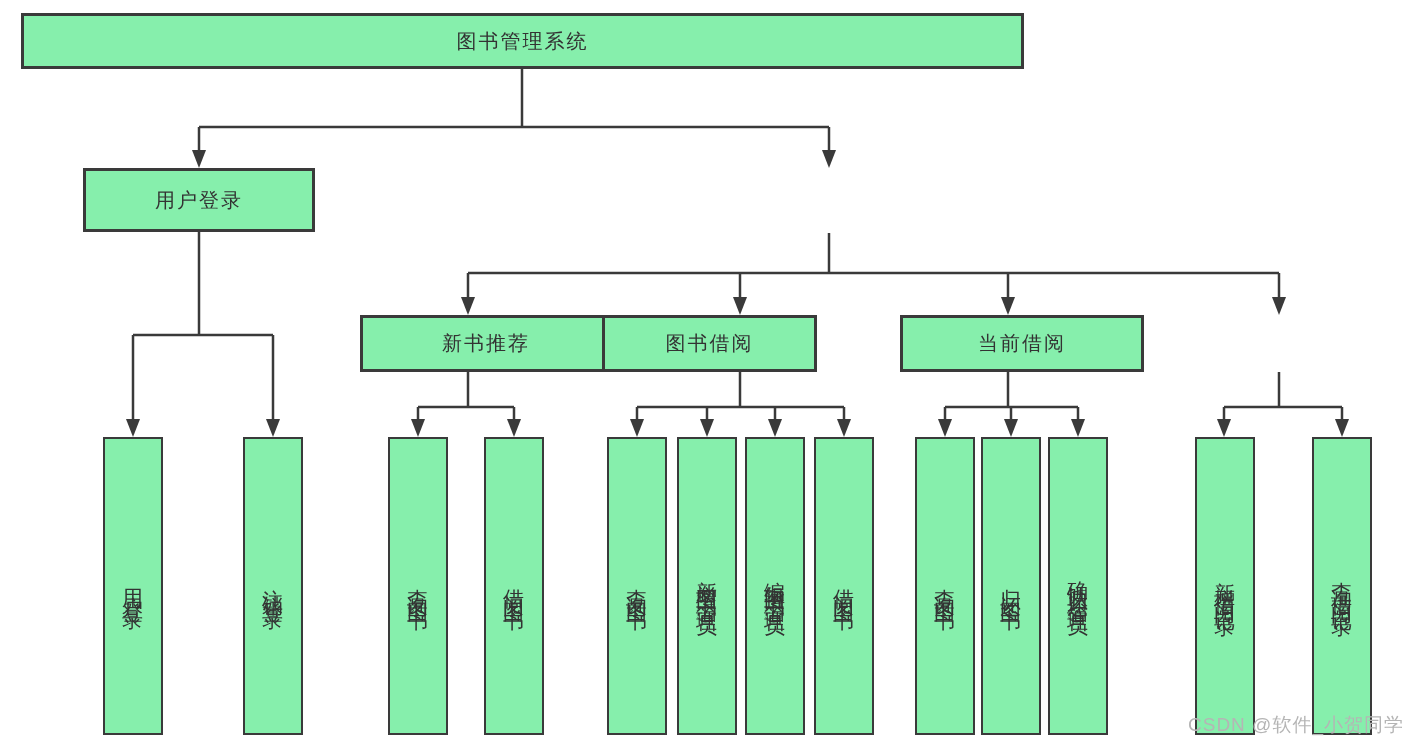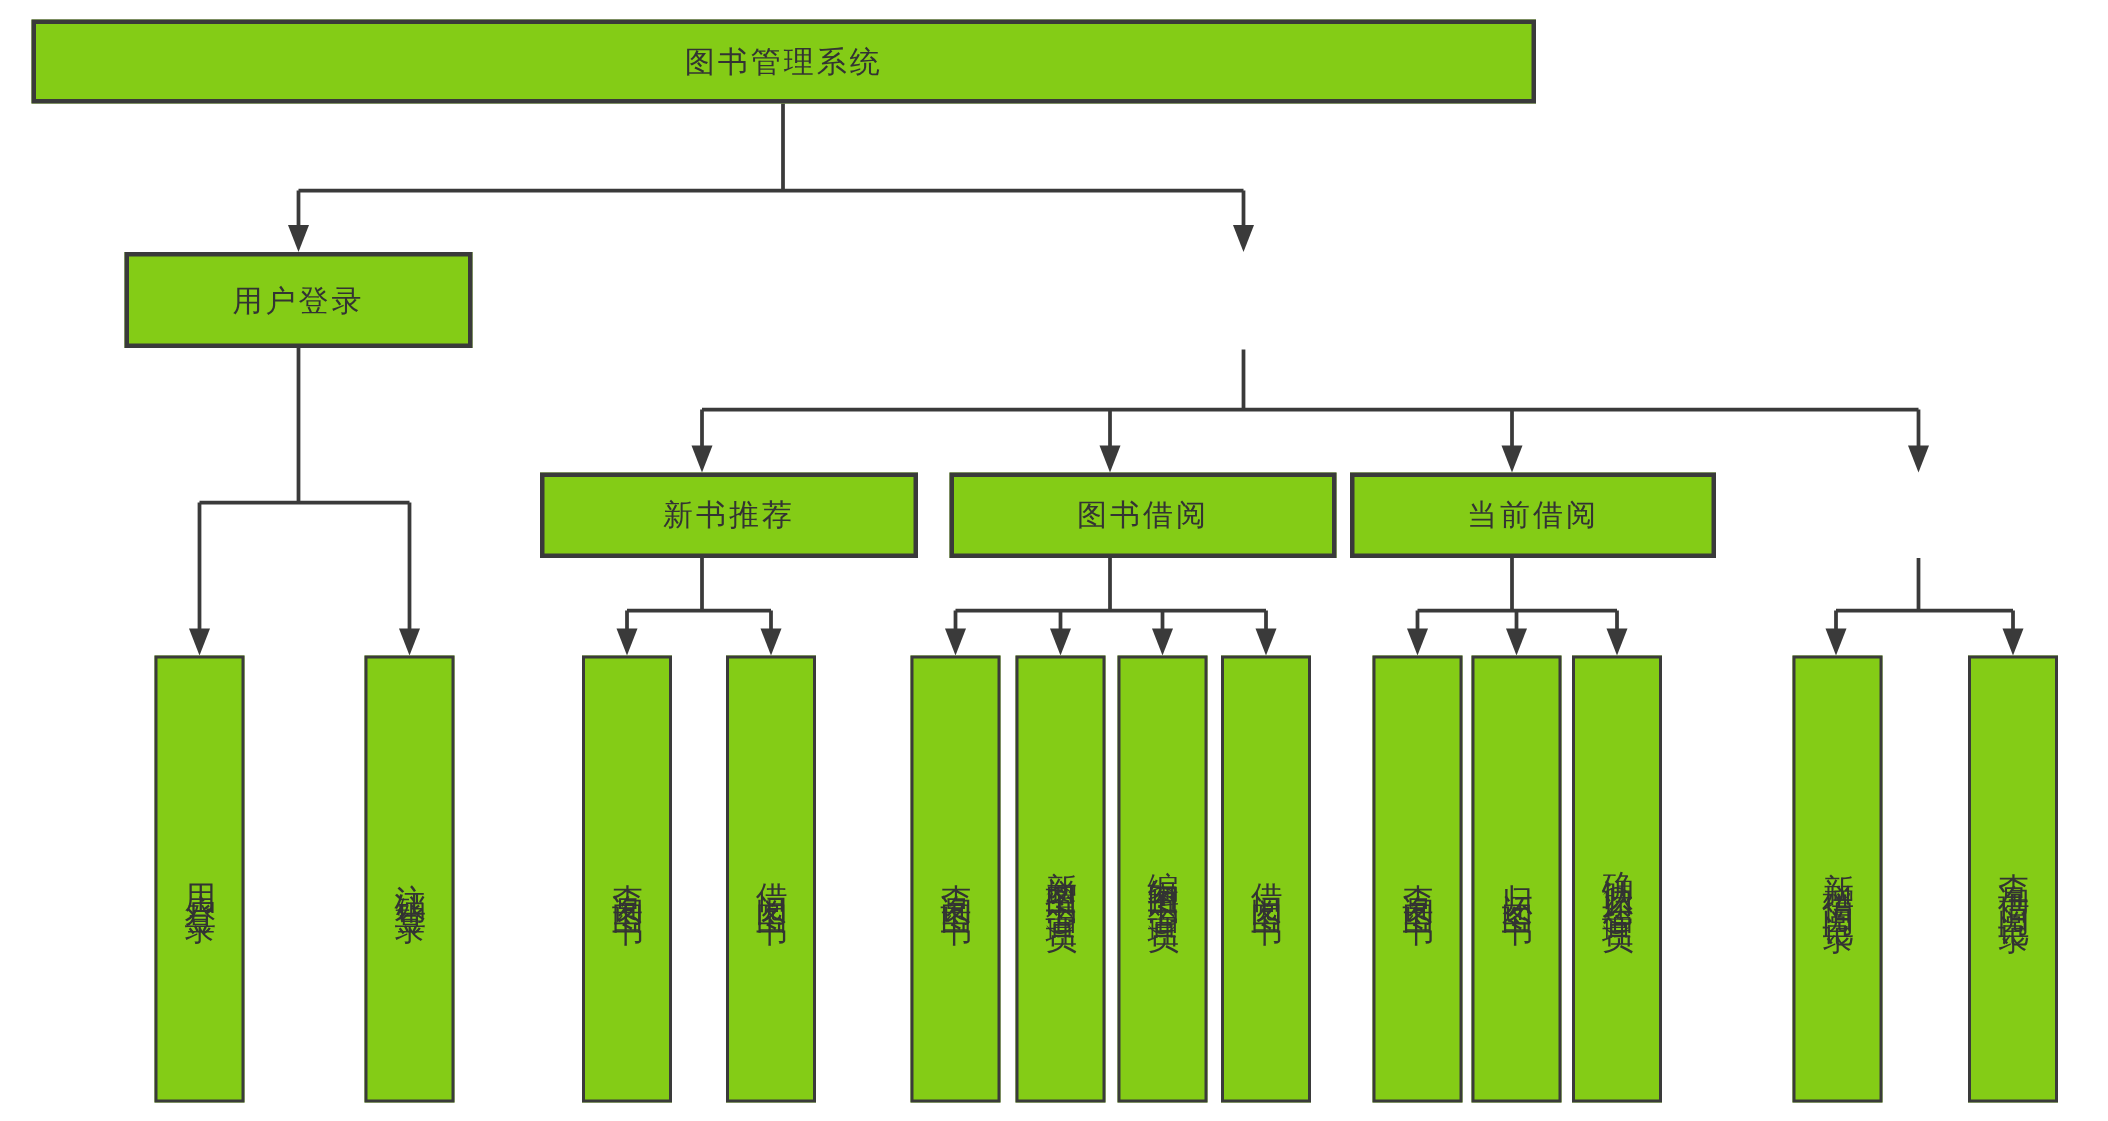--- a/index.html
+++ b/index.html
@@ -17,21 +17,21 @@
   .connectors {
     position: absolute;
     left: 0; top: 0;
     width: 1405px;
     height: 747px;
     pointer-events: none;
   }
 
   .node {
     position: absolute;
-    background: #84cc16;
+    background: #86efac;
     border: 3px solid #3a3a3a;
     display: flex;
     align-items: center;
     justify-content: center;
     color: #333333;
   }
 
   .hbox span {
     font-size: 20px;
     letter-spacing: 2px;
@@ -141,21 +141,21 @@
     <span>图书管理系统</span>
   </div>
 
   <div class="node hbox" style="left:83px;top:168px;width:232px;height:64px">
     <span>用户登录</span>
   </div>
 
   <div class="node hbox" style="left:360px;top:315px;width:252px;height:57px">
     <span>新书推荐</span>
   </div>
-  <div class="node hbox" style="left:633px;top:315px;width:258px;height:57px">
+  <div class="node hbox" style="left:602px;top:315px;width:215px;height:57px">
     <span>图书借阅</span>
   </div>
   <div class="node hbox" style="left:900px;top:315px;width:244px;height:57px">
     <span>当前借阅</span>
   </div>
 
   <div class="node leaf" style="left:103px">
     <span>用户登录</span>
   </div>
   <div class="node leaf" style="left:243px">
@@ -192,14 +192,15 @@
     <span>确认归还（管理员）</span>
   </div>
 
   <div class="node leaf" style="left:1195px">
     <span>新增借阅记录</span>
   </div>
   <div class="node leaf" style="left:1312px">
     <span>查询借阅记录</span>
   </div>
 
+  <div class="watermark">CSDN @软件_小贺同学</div>
 
 </div>
 
 </body></html>

